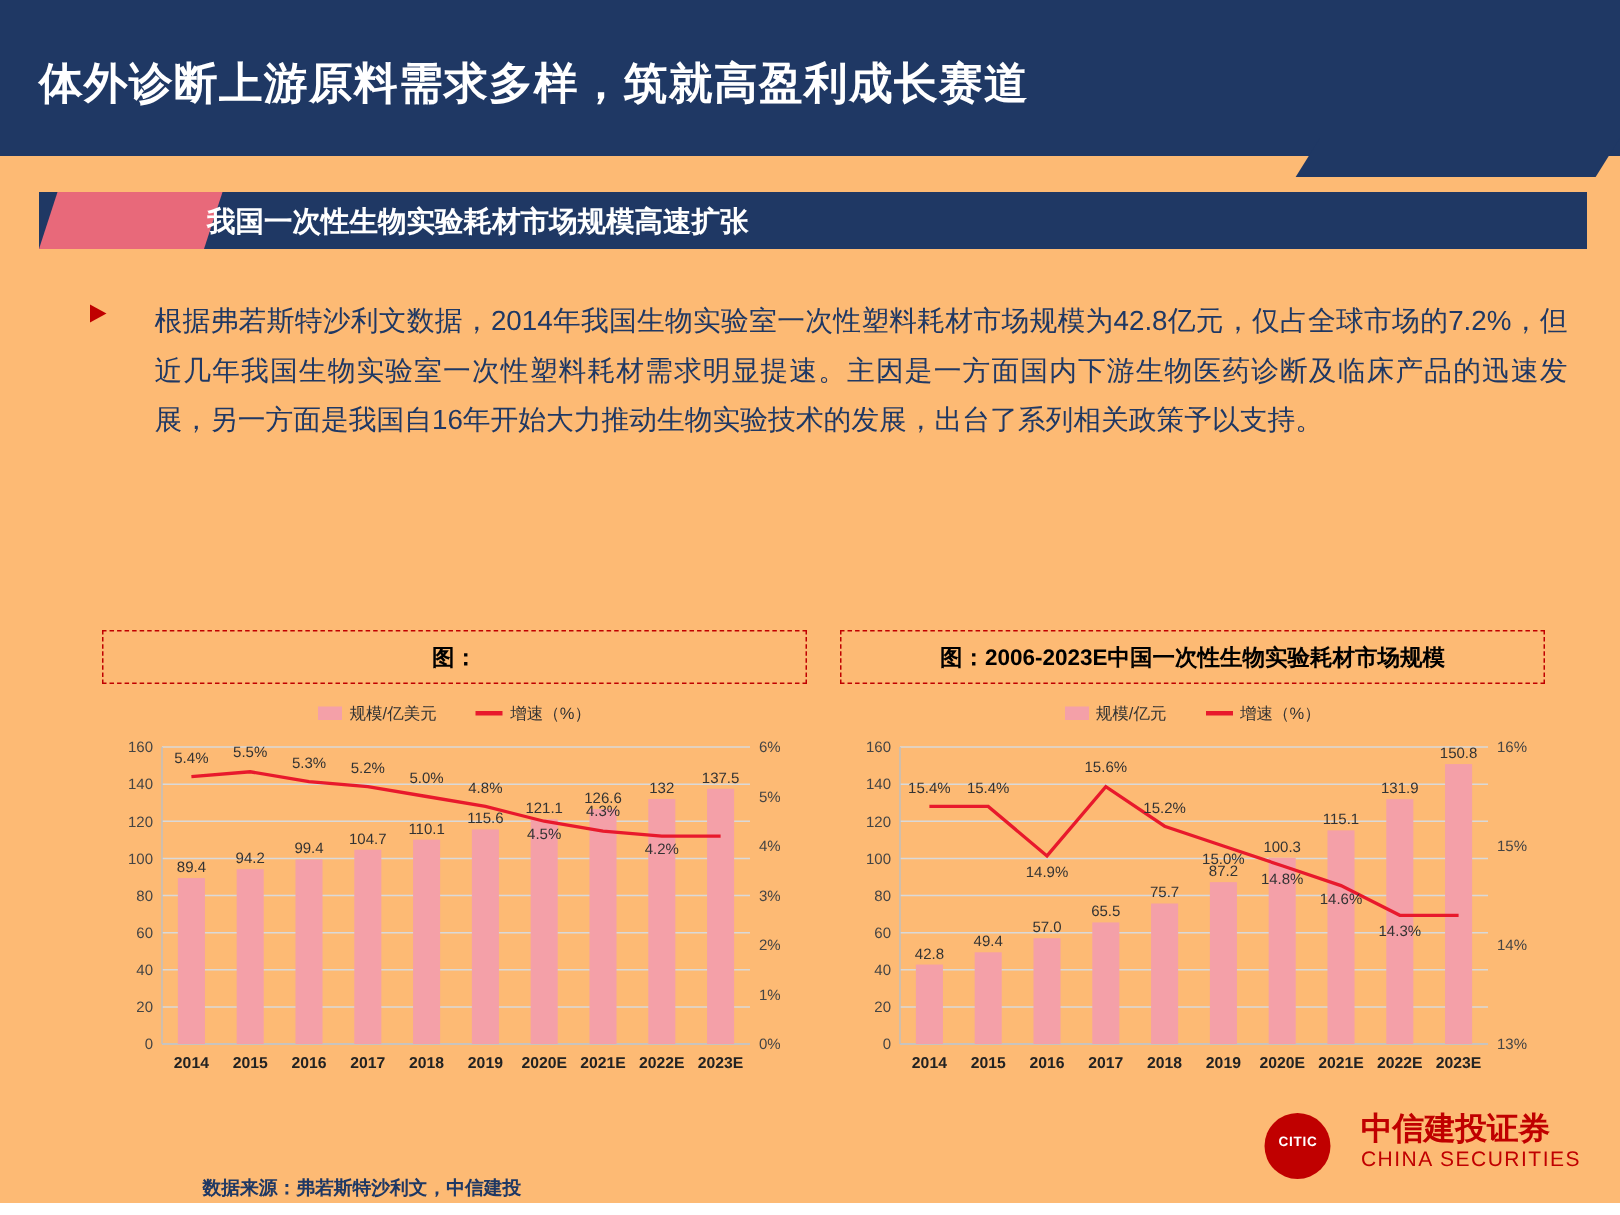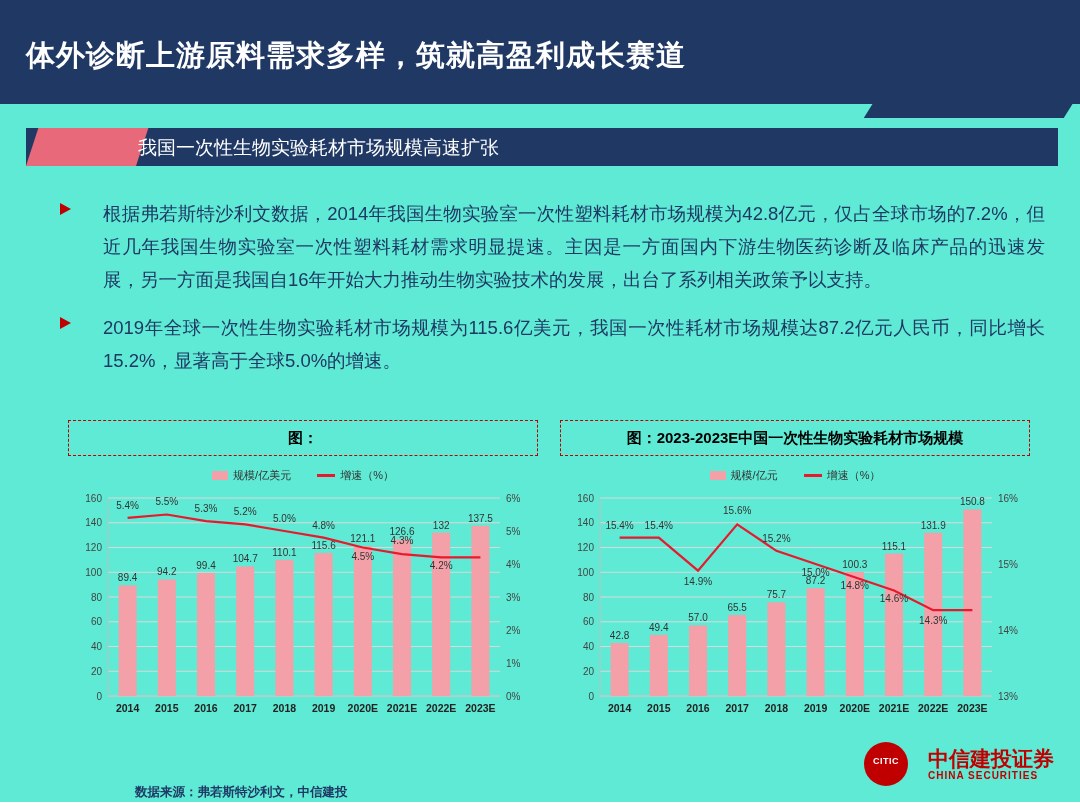--- a/index.html
+++ b/index.html
@@ -6,21 +6,21 @@
   html, body { margin:0; padding:0; }
   body {
     width:1080px; height:810px;
     font-family:"Liberation Sans", sans-serif;
     background:#ffffff;
     position:relative;
     overflow:hidden;
   }
   .slide {
     position:absolute; inset:0;
-    background:#5eead4;
+    background:#fdba74;
   }
   
   .header {
     position:absolute; left:0; top:0; width:1080px; height:104px;
     background:#1f3864;
   }
   .header-title {
     position:absolute; left:26px; top:36px;
     font-size:29px; font-weight:bold; color:#ffffff;
     letter-spacing:1px;
@@ -38,21 +38,21 @@
     background:#1f3864;
   }
   .section-tag {
     position:absolute; left:0px; top:0px; width:110px; height:38px;
     background:#e8697a;
     transform:skewX(-18deg);
     transform-origin: bottom left;
   }
   .section-text {
     position:absolute; left:112px; top:7px;
-    font-size:19px; font-weight:normal; color:#ffffff;
+    font-size:19px; font-weight:bold; color:#ffffff;
     white-space:nowrap;
   }
   
   .bullets { position:absolute; left:60px; top:182px; width:1000px; }
   .bullet { position:relative; padding-left:28px; margin-bottom:14px; }
   .bullet .arrow {
     position:absolute; left:0; top:6px;
     width:0; height:0;
     border-left:11px solid #c00000;
     border-top:6px solid transparent;
@@ -96,33 +96,33 @@
     position:absolute; top:68px; left:0; width:470px; height:248px;
   }
   .plot svg { display:block; }
   
   .source {
     position:absolute; left:88px; top:784px;
     font-size:12.5px; color:#1f3864; font-weight:bold;margin-left:47px;
   }
   .logo {
     position:absolute; right:26px; top:742px;
-    display:flex; align-items:center; gap:20px;
+    display:flex; align-items:flex-start; gap:20px;
   }
   .logo-mark {
     width:44px; height:44px; border-radius:50%;
     background:#c00000; position:relative;
   }
   .logo-mark:after{
     content:"CITIC"; position:absolute; left:0; right:0; top:14px;
     text-align:center; color:#fff; font-size:9px; font-weight:bold;
     letter-spacing:0.5px;
   }
   .logo-text-cn { font-size:21px; font-weight:bold; color:#c00000; line-height:22px; }
-  .logo-text-en { font-size:10px; font-weight:bold; color:#c00000; letter-spacing:1px; }
+  .logo-text-en { font-size:14px; font-weight:normal; color:#c00000; letter-spacing:1px; }
   .bottom-strip{
     position:absolute; left:0; bottom:0; width:1080px; height:8px;
     background:#ffffff;
   }
   .axis-text { font-size:10px; fill:#444; font-family:"Liberation Sans", sans-serif; }
   .cat-text  { font-size:10.5px; fill:#222; font-family:"Liberation Sans", sans-serif; font-weight:bold;}
   .val-text  { font-size:10px; fill:#333; font-family:"Liberation Sans", sans-serif; }
   .pct-text  { font-size:10px; fill:#333; font-family:"Liberation Sans", sans-serif; }
 </style>
 </head>
@@ -137,24 +137,20 @@
 
   <div class="section-bar">
     <div class="section-tag"></div>
     <div class="section-text">我国一次性生物实验耗材市场规模高速扩张</div>
   </div>
 
   <div class="bullets">
     <div class="bullet">
       <span class="arrow"></span>
       <p>根据弗若斯特沙利文数据，2014年我国生物实验室一次性塑料耗材市场规模为42.8亿元，仅占全球市场的7.2%，但近几年我国生物实验室一次性塑料耗材需求明显提速。主因是一方面国内下游生物医药诊断及临床产品的迅速发展，另一方面是我国自16年开始大力推动生物实验技术的发展，出台了系列相关政策予以支持。</p>
-    </div>
-    <div class="bullet">
-      <span class="arrow"></span>
-      <p>2019年全球一次性生物实验耗材市场规模为115.6亿美元，我国一次性耗材市场规模达87.2亿元人民币，同比增长15.2%，显著高于全球5.0%的增速。</p>
     </div>
   </div>
 
   <div class="chart-box chart-left">
     <div class="chart-title">
       <span class="pref">图：</span>
     </div>
     <div class="legend">
       <span><span class="sw-bar"></span><i>规模/亿美元</i></span>
       <span><span class="sw-line"></span><i>增速（%）</i></span>
@@ -228,21 +224,21 @@
           <text x="294.80000000000007" y="71.5" text-anchor="middle" class="pct-text">4.5%</text>
           <text x="334.00000000000006" y="56.099999999999994" text-anchor="middle" class="pct-text">4.3%</text>
           <text x="373.20000000000005" y="81.39999999999998" text-anchor="middle" class="pct-text">4.2%</text>
         </svg>
     </div>
   </div>
 
   <div class="chart-box chart-right">
     <div class="chart-title">
       <span class="pref">图：</span>
-      <span>2023-2023E中国一次性生物实验耗材市场规模</span>
+      <span>2006-2023E中国一次性生物实验耗材市场规模</span>
     </div>
     <div class="legend">
       <span><span class="sw-bar"></span><i>规模/亿元</i></span>
       <span><span class="sw-line"></span><i>增速（%）</i></span>
     </div>
     <div class="plot">
       <svg id="svg-right" width="470" height="248">
           <line x1="40" y1="208" x2="432" y2="208" stroke="#d9d9d9" stroke-width="1"></line>
           <text x="34" y="211.5" text-anchor="end" class="axis-text">0</text>
           <line x1="40" y1="183.25" x2="432" y2="183.25" stroke="#d9d9d9" stroke-width="1"></line>

